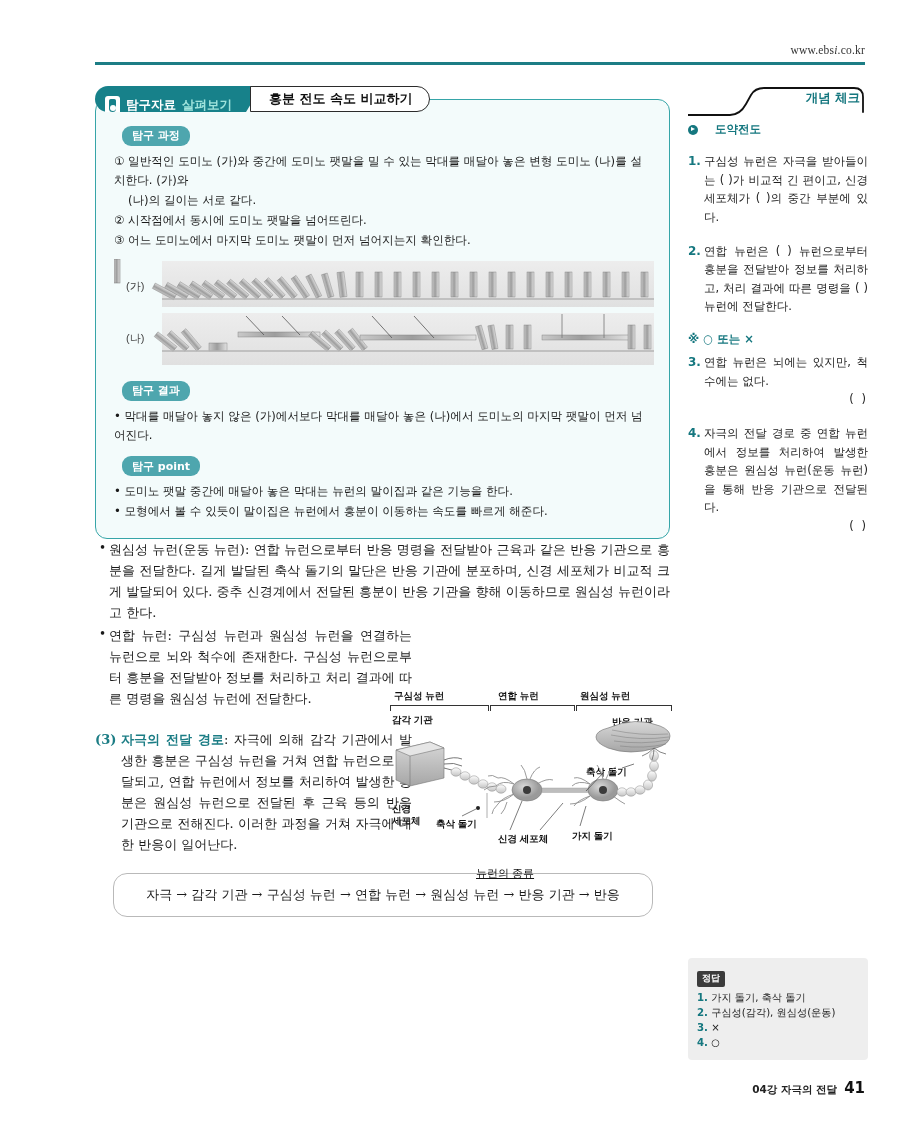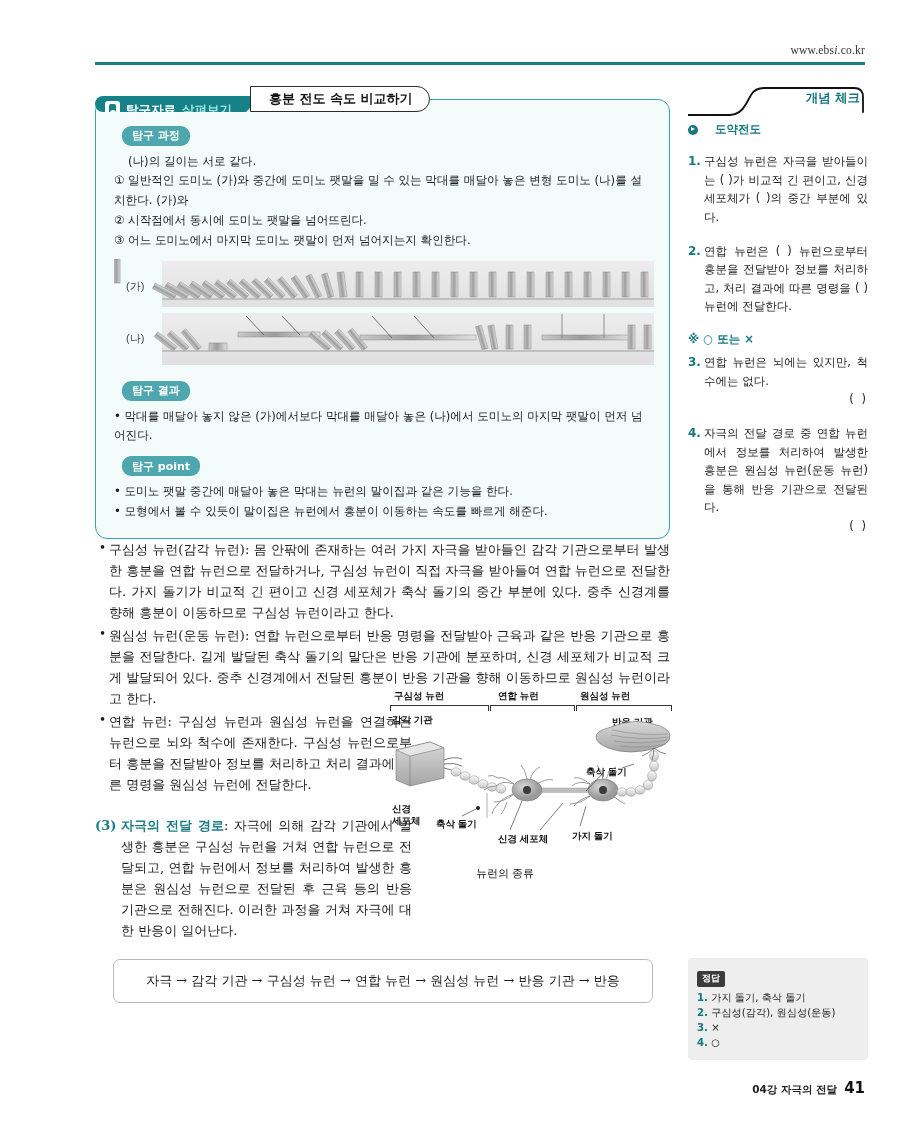--- a/index.html
+++ b/index.html
@@ -24,21 +24,21 @@
     background: #1c7d85;
   }
 
   
   .left-col { position: absolute; left: 95px; top: 86px; width: 575px; }
 
   
   .explore-wrap { position: relative; }
   .explore-tabs { position: relative; height: 26px; z-index: 3; display: flex; align-items: flex-end; }
   .tab-a {
-    position: relative; height: 16px; background: #17818a;
+    position: relative; height: 26px; background: #17818a;
     border-radius: 13px 0 0 13px; padding: 12px 26px 0 10px;
     display: flex; align-items: center; gap: 6px;
     color: #fff; font-size: 12.5px; font-weight: bold;
     clip-path: polygon(0 0, 100% 0, calc(100% - 16px) 100%, 0 100%);
     padding-right: 30px;
   }
   .tab-a .lbl1 { color:#ffffff; }
   .tab-a .lbl2 { color:#9fe3dc; }
   .tube {
     width: 15px; height: 19px; background: #fff; border-radius: 3px;
@@ -94,31 +94,31 @@
   .para3 {
     margin-top: 20px; font-size: 13px; line-height: 1.62; text-align: justify;
     text-indent: 0; padding-left: 26px; position: relative;
     font-family: "DejaVu Serif", "Liberation Serif", serif;
   }
   .para3 .num { position: absolute; left: 0; top: 0; color:#1c7d85; font-weight: bold; }
   .para3 .kw { color:#1c7d85; font-weight: bold; }
 
   .flowbox {
     margin: 18px 0 0 18px; width: 540px; height: 44px;
-    border: 1.2px solid #b9b9b9; border-radius: 7px;
+    border: 1.2px solid #b9b9b9; border-radius: 14px;
     display:flex; align-items:center; justify-content:center;
     font-size: 13px; font-family:"DejaVu Serif","Liberation Serif",serif;
   }
 
   
   .neuron-fig { position: absolute; left: 390px; top: 690px; width: 285px; height: 200px; }
   .nf-label { position: absolute; font-size: 9.5px; font-weight: bold; color:#111;
               font-family:"Liberation Sans",sans-serif; white-space: nowrap; }
   .nf-cap { position:absolute; left: 86px; top: 176px; font-size: 11px; color:#111;
-            font-family:"Liberation Sans",sans-serif; }
+            font-family:"Liberation Sans",sans-serif;text-decoration:underline; }
   .nf-rule { position:absolute; height:1px; background:#333; }
   .nf-tick { position:absolute; width:1px; background:#333; }
 
   
   .side { position: absolute; left: 688px; top: 86px; width: 180px; }
   .side-tab-row { position: relative; height: 30px; }
   .side-tab-txt {
     position: absolute; right: 8px; top: 4px;
     font-size: 12.5px; font-weight: bold; color:#15777f;
     font-family:"DejaVu Sans","Liberation Sans",sans-serif;
@@ -174,24 +174,24 @@
         <div class="tab-a">
           <span class="tube"></span>
           <span class="lbl1">탐구자료</span>
           <span class="lbl2">살펴보기</span>
         </div>
         <div class="tab-b">흥분 전도 속도 비교하기</div>
       </div>
 
       <div class="explore-body">
         <div class="chip">탐구 과정</div>
+        <div class="proc-line">① 일반적인 도미노 (가)와 중간에 도미노 팻말을 밀 수 있는 막대를 매달아 놓은 변형 도미노 (나)를 설치한다. (가)와</div>
         <div class="proc-line">
             <span class="indent">(나)의 길이는 서로 같다.</span>
           </div>
-        <div class="proc-line">① 일반적인 도미노 (가)와 중간에 도미노 팻말을 밀 수 있는 막대를 매달아 놓은 변형 도미노 (나)를 설치한다. (가)와</div>
         <div class="proc-line">② 시작점에서 동시에 도미노 팻말을 넘어뜨린다.</div>
         <div class="proc-line">③ 어느 도미노에서 마지막 도미노 팻말이 먼저 넘어지는지 확인한다.</div>
 
         
         <div class="domino">
           <div class="dom-label" style="left:12px; top:20px;">(가)</div>
           <div class="dom-label" style="left:12px; top:72px;">(나)</div>
           <svg width="540" height="110" viewBox="0 0 540 110" style="position:absolute;left:0;top:0;">
             <defs>
               <linearGradient id="gtile" x1="0" y1="0" x2="1" y2="0">
@@ -290,21 +290,20 @@
 
         <div class="chip">탐구 결과</div>
         <div class="res-line">• 막대를 매달아 놓지 않은 (가)에서보다 막대를 매달아 놓은 (나)에서 도미노의 마지막 팻말이 먼저 넘어진다.</div>
         <div class="chip" style="margin-top:10px">탐구 point</div>
         <div class="res-line">• 도미노 팻말 중간에 매달아 놓은 막대는 뉴런의 말이집과 같은 기능을 한다.</div>
         <div class="res-line">• 모형에서 볼 수 있듯이 말이집은 뉴런에서 흥분이 이동하는 속도를 빠르게 해준다.</div>
       </div>
     </div>
 
     <ul class="bul">
-      <li>구심성 뉴런(감각 뉴런): 몸 안팎에 존재하는 여러 가지 자극을 받아들인 감각 기관으로부터 발생한 흥분을 연합 뉴런으로 전달하거나, 구심성 뉴런이 직접 자극을 받아들여 연합 뉴런으로 전달한다. 가지 돌기가 비교적 긴 편이고 신경 세포체가 축삭 돌기의 중간 부분에 있다. 중추 신경계를 향해 흥분이 이동하므로 구심성 뉴런이라고 한다.</li>
       <li>원심성 뉴런(운동 뉴런): 연합 뉴런으로부터 반응 명령을 전달받아 근육과 같은 반응 기관으로 흥분을 전달한다. 길게 발달된 축삭 돌기의 말단은 반응 기관에 분포하며, 신경 세포체가 비교적 크게 발달되어 있다. 중추 신경계에서 전달된 흥분이 반응 기관을 향해 이동하므로 원심성 뉴런이라고 한다.</li>
       <li>
         <span class="wrapbox"></span>
         <span>연합 뉴런: 구심성 뉴런과 원심성 뉴런을 연결하는 뉴런으로 뇌와 척수에 존재한다. 구심성 뉴런으로부터 흥분을 전달받아 정보를 처리하고 처리 결과에 따른 명령을 원심성 뉴런에 전달한다.</span>
       </li>
     </ul>
 
     <div class="para3">
       <span class="num">(3)</span><span class="kw">자극의 전달 경로</span><span>: 자극에 의해 감각 기관에서 발생한 흥분은 구심성 뉴런을 거쳐 연합 뉴런으로 전달되고, 연합 뉴런에서 정보를 처리하여 발생한 흥분은 원심성 뉴런으로 전달된 후 근육 등의 반응 기관으로 전해진다. 이러한 과정을 거쳐 자극에 대한 반응이 일어난다.</span>
     </div>

